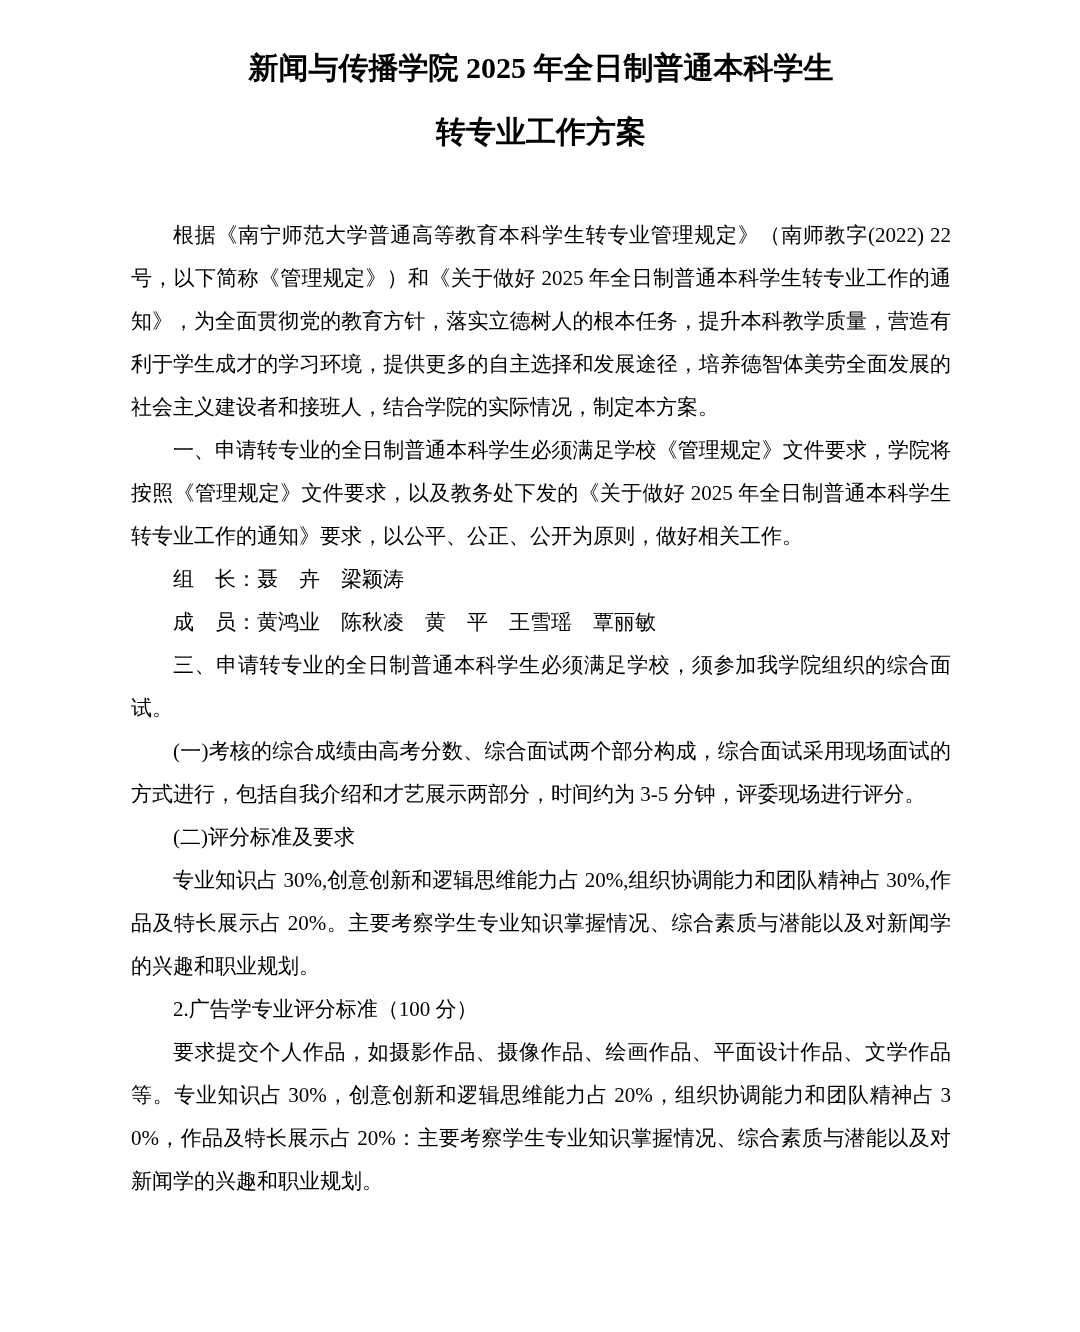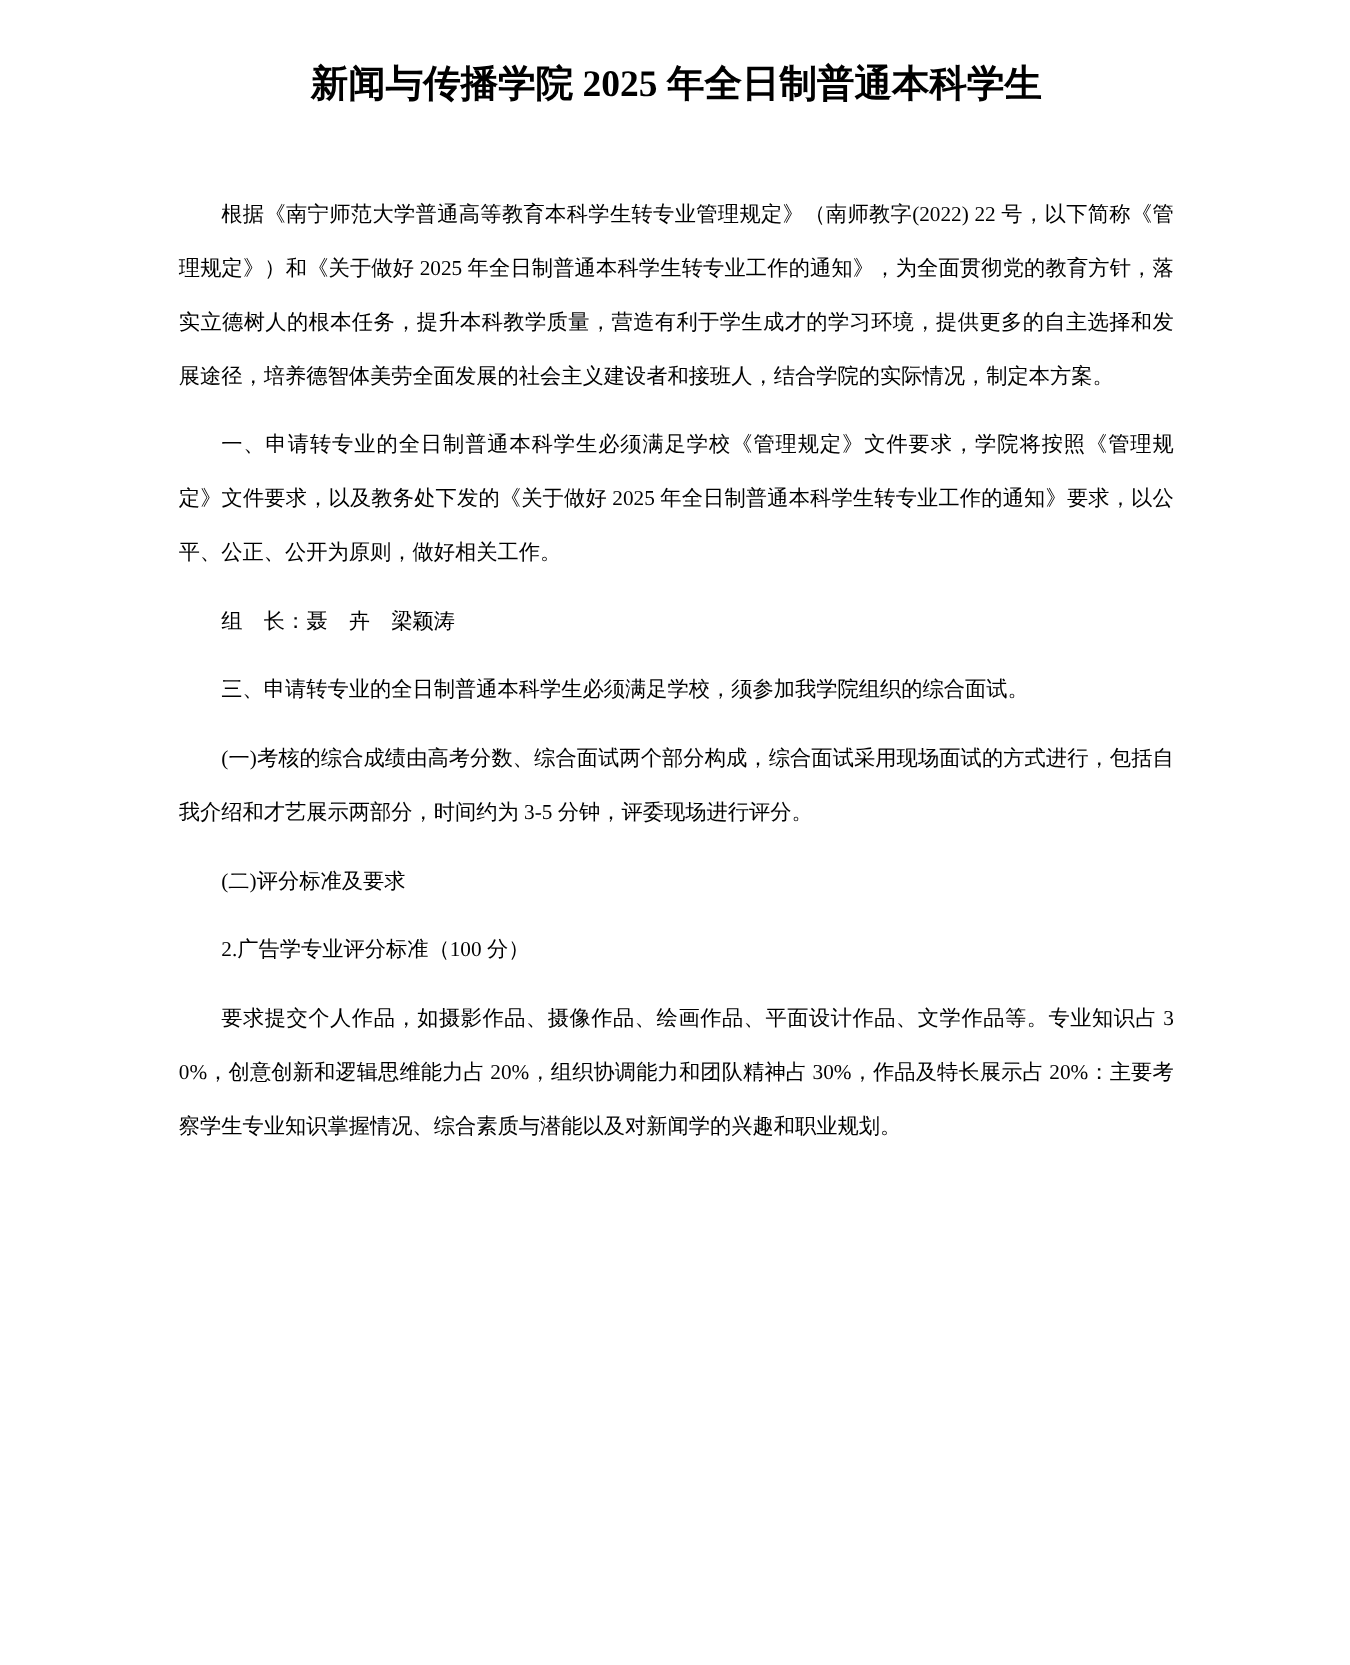--- a/index.html
+++ b/index.html
@@ -16,41 +16,44 @@
   }
   .doc-title {
     margin: 0 0 50px 0;
     text-align: center;
     font-size: 30px;
     font-weight: bold;
     line-height: 64px;
   }
   .doc-title .title-line { display: block; }
   .doc-body p {
-    margin: 12px;
-    font-size: 17px;
+    margin: 0;
+    font-size: 21px;
     line-height: 43px;
     text-align: justify;
     text-indent: 2em;
     word-break: break-all;
   }
 </style>
 </head>
 <body>
 
 <div class="page">
 
   <h1 class="doc-title">
     <span class="title-line">新闻与传播学院 2025 年全日制普通本科学生</span>
+    <span class="title-line">转专业工作方案</span>
   </h1>
 
   <div class="doc-body">
     <p>根据《南宁师范大学普通高等教育本科学生转专业管理规定》（南师教字(2022) 22 号，以下简称《管理规定》）和《关于做好 2025 年全日制普通本科学生转专业工作的通知》，为全面贯彻党的教育方针，落实立德树人的根本任务，提升本科教学质量，营造有利于学生成才的学习环境，提供更多的自主选择和发展途径，培养德智体美劳全面发展的社会主义建设者和接班人，结合学院的实际情况，制定本方案。</p>
     <p>一、申请转专业的全日制普通本科学生必须满足学校《管理规定》文件要求，学院将按照《管理规定》文件要求，以及教务处下发的《关于做好 2025 年全日制普通本科学生转专业工作的通知》要求，以公平、公正、公开为原则，做好相关工作。</p>
     <p>组　长：聂　卉　梁颖涛</p>
+    <p>成　员：黄鸿业　陈秋凌　黄　平　王雪瑶　覃丽敏</p>
     <p>三、申请转专业的全日制普通本科学生必须满足学校，须参加我学院组织的综合面试。</p>
     <p>(一)考核的综合成绩由高考分数、综合面试两个部分构成，综合面试采用现场面试的方式进行，包括自我介绍和才艺展示两部分，时间约为 3-5 分钟，评委现场进行评分。</p>
     <p>(二)评分标准及要求</p>
+    <p>专业知识占 30%,创意创新和逻辑思维能力占 20%,组织协调能力和团队精神占 30%,作品及特长展示占 20%。主要考察学生专业知识掌握情况、综合素质与潜能以及对新闻学的兴趣和职业规划。</p>
     <p>2.广告学专业评分标准（100 分）</p>
     <p>要求提交个人作品，如摄影作品、摄像作品、绘画作品、平面设计作品、文学作品等。专业知识占 30%，创意创新和逻辑思维能力占 20%，组织协调能力和团队精神占 30%，作品及特长展示占 20%：主要考察学生专业知识掌握情况、综合素质与潜能以及对新闻学的兴趣和职业规划。</p>
   </div>
 
 </div>
 
 </body></html>

